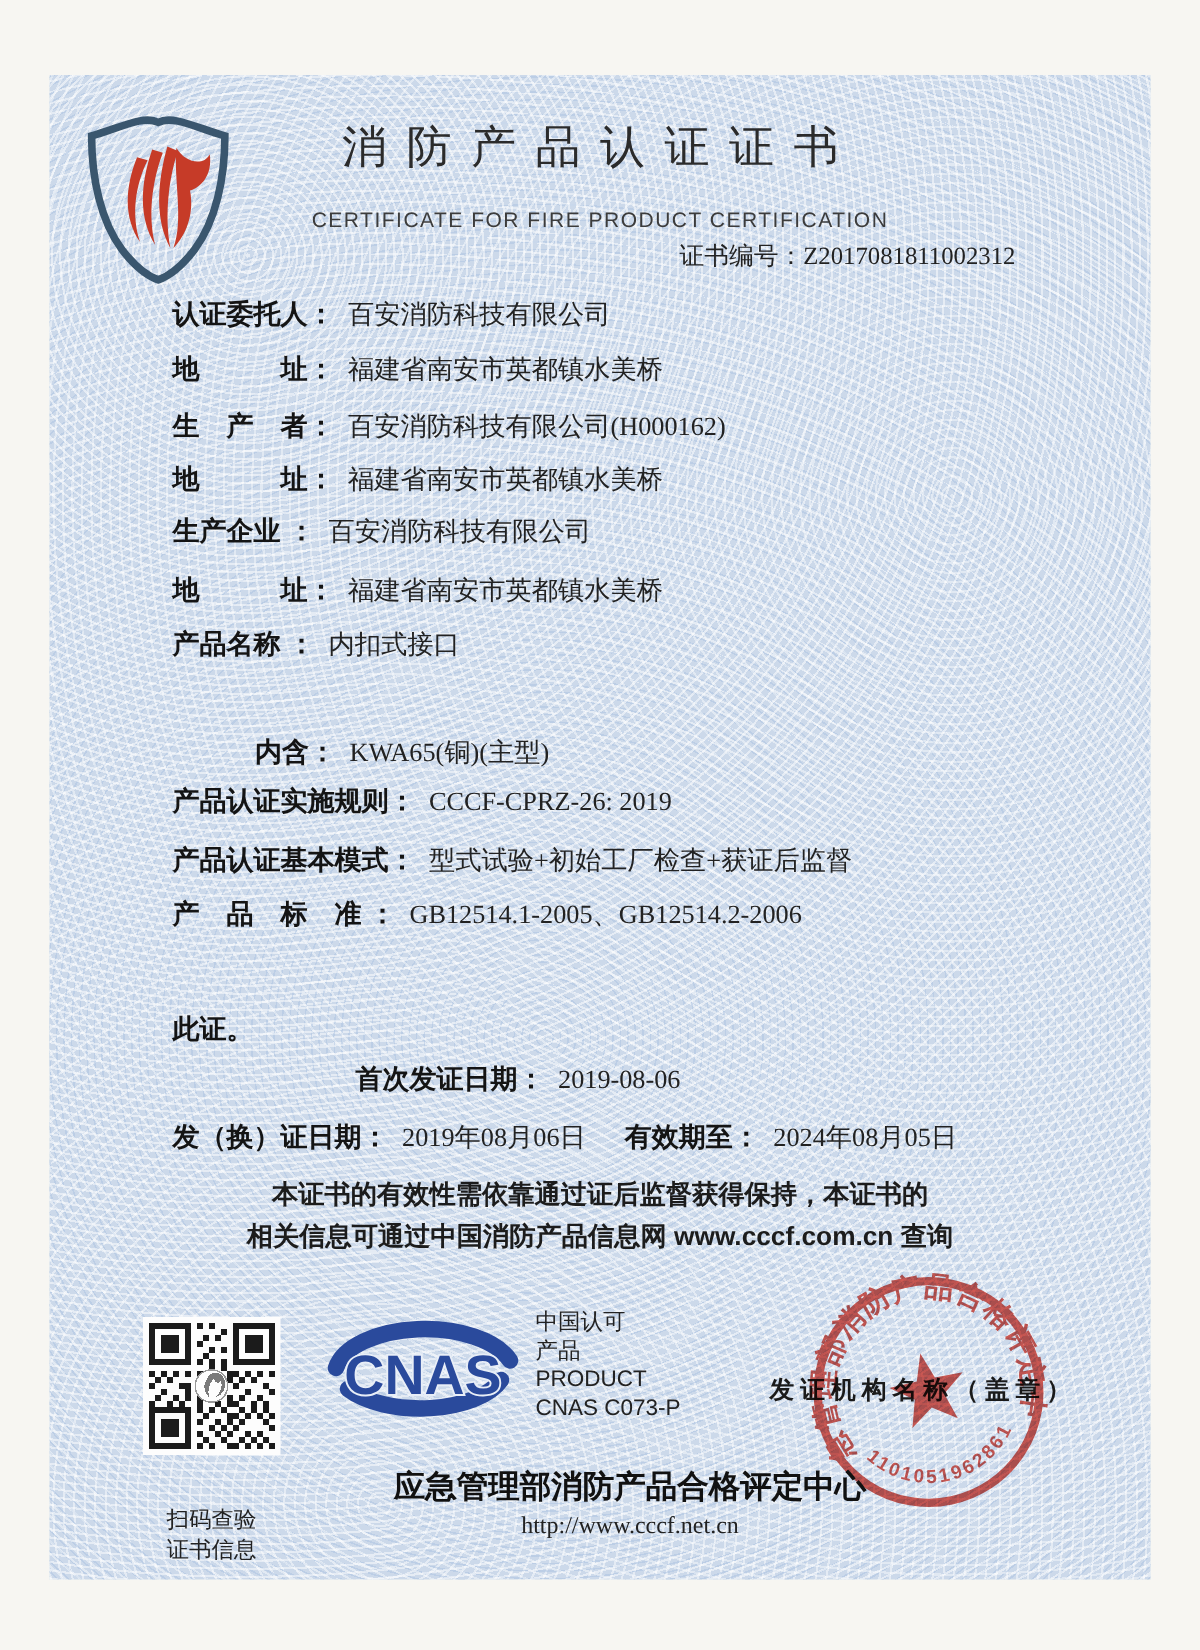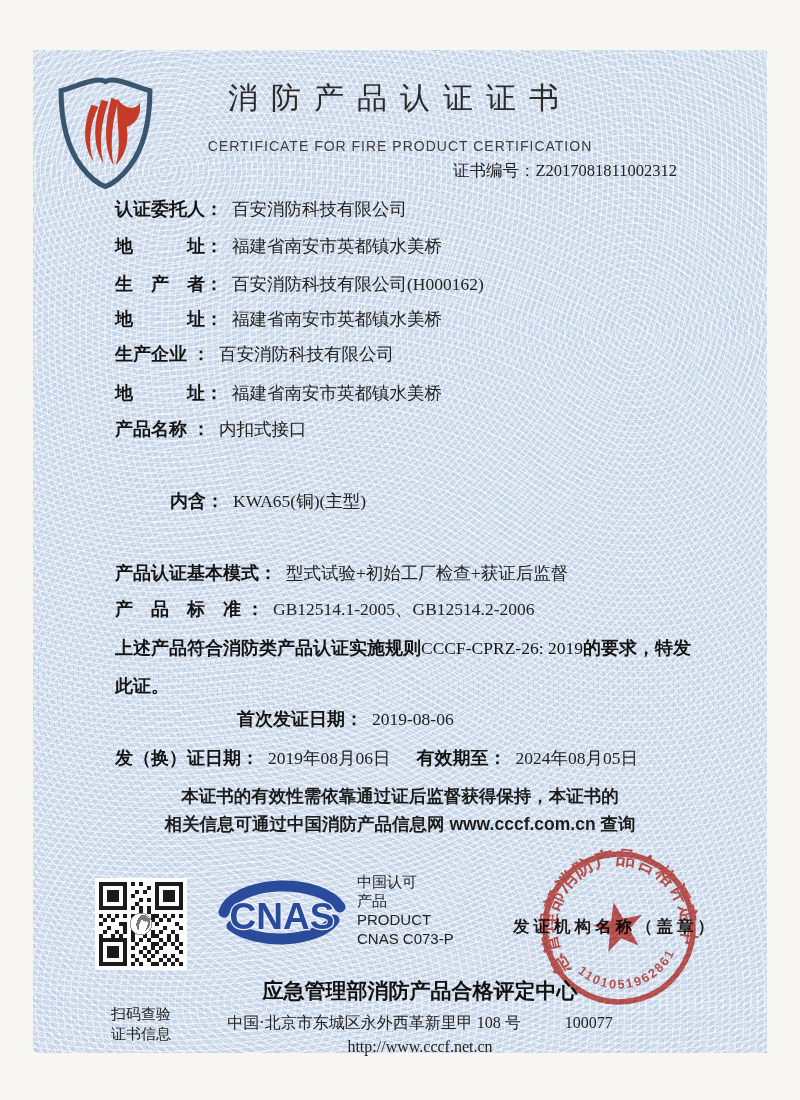--- a/index.html
+++ b/index.html
@@ -56,26 +56,24 @@
     </div>
 
     <div class="abs row" style="top:147px"><span class="lbl">认证委托人：</span><span class="val">百安消防科技有限公司</span></div>
     <div class="abs row" style="top:184px"><span class="lbl">地　　　址：</span><span class="val">福建省南安市英都镇水美桥</span></div>
     <div class="abs row" style="top:222px"><span class="lbl">生　产　者：</span><span class="val">百安消防科技有限公司(H000162)</span></div>
     <div class="abs row" style="top:257px"><span class="lbl">地　　　址：</span><span class="val">福建省南安市英都镇水美桥</span></div>
     <div class="abs row" style="top:292px"><span class="lbl">生产企业 ：</span><span class="val">百安消防科技有限公司</span></div>
     <div class="abs row" style="top:331px"><span class="lbl">地　　　址：</span><span class="val">福建省南安市英都镇水美桥</span></div>
     <div class="abs row" style="top:367px"><span class="lbl">产品名称 ：</span><span class="val">内扣式接口</span></div>
     <div class="abs row" style="top:439px;left:137px"><span class="lbl">内含：</span><span class="val">KWA65(铜)(主型)</span></div>
+    <div class="abs row" style="top:472px"><span class="lbl">产品认证实施规则：</span><span class="val">CCCF-CPRZ-26: 2019</span></div>
     <div class="abs row" style="top:511px"><span class="lbl">产品认证基本模式：</span><span class="val">型式试验+初始工厂检查+获证后监督</span></div>
     <div class="abs row" style="top:547px"><span class="lbl">产　品　标　准 ：</span><span class="val">GB12514.1-2005、GB12514.2-2006</span></div>
 
-    <div class="abs stmt" style="top:586px">
-      <span>上述产品符合消防类产品认证实施规则</span><span class="code">CCCF-CPRZ-26: 2019</span><span>的要求，特发</span>
-    </div>
     <div class="abs stmt" style="top:624px">此证。</div>
 
     <div class="abs row" style="top:657px;left:204px">
       <span class="lbl">首次发证日期：</span><span class="val">2019-08-06</span>
     </div>
     <div class="abs row" style="top:696px">
       <span class="lbl">发（换）证日期：</span><span class="val">2019年08月06日</span><span class="lbl" style="margin-left:26px">有效期至：</span><span class="val">2024年08月05日</span>
     </div>
 
     <div class="abs ctr notice" style="top:734px">本证书的有效性需依靠通过证后监督获得保持，本证书的</div>
@@ -227,20 +225,17 @@
         </text>
         <polygon points="85,59 91.1,76.6 109.7,77 94.9,88.2 100.3,106 85,95.4 69.7,106 75.1,88.2 60.3,77 78.9,76.6"></polygon>
         <text font-size="12.5" letter-spacing="2" font-weight="700">
           <textPath href="#seal-bottom-arc" startOffset="50%" text-anchor="middle">1101051962861</textPath>
         </text>
       </g>
     </svg>
 
     <div class="abs" style="left:154px;top:927px;width:466px;text-align:center">
       <div class="org">应急管理部消防产品合格评定中心</div>
-      <div class="addr" style="margin-top:8px">
-        <span>中国·北京市东城区永外西革新里甲 108 号</span><span class="gap"></span><span>100077</span>
-      </div>
       <div class="url" style="margin-top:4px">http://www.cccf.net.cn</div>
     </div>
 
   </div>
 </div>
 
 </body></html>

